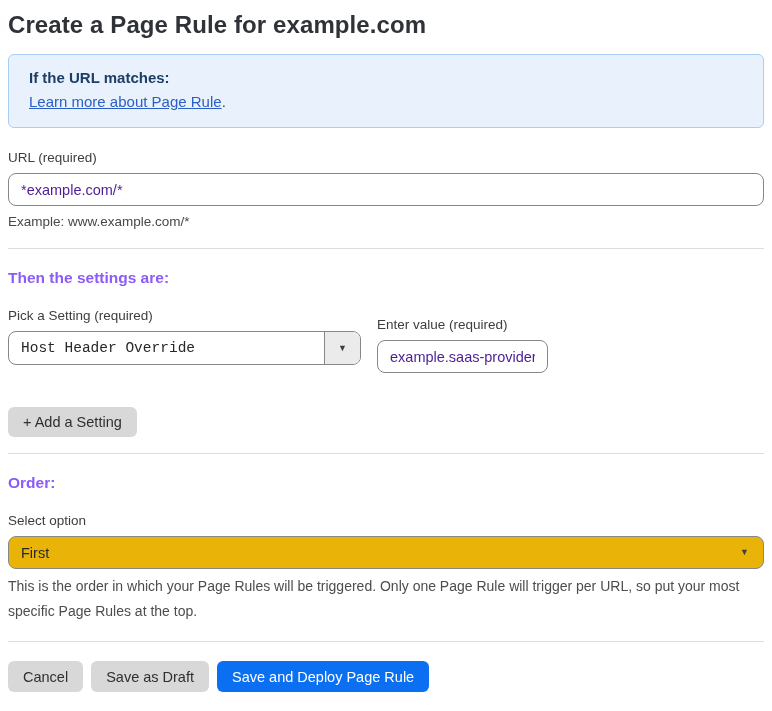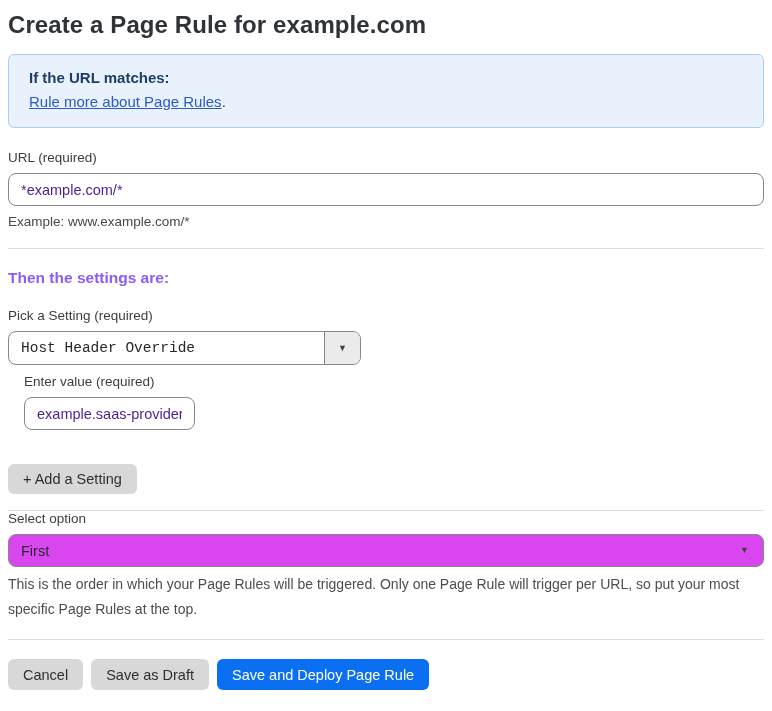--- a/index.html
+++ b/index.html
@@ -74,21 +74,21 @@
   }
 
   .section-heading {
     font-size: 15.5px;
     font-weight: 700;
     color: #8b5cf6;
     margin: 20px 0 21px 0;
   }
 
   
-  .settings-row { display: flex; align-items: flex-start; flex-direction: column; }
+  .settings-row { display: flex; align-items: flex-start; }
   .setting-col { width: 353px; }
   .value-col { margin-left: 16px; margin-top: 9px; width: 171px; }
 
   .select-box {
     display: flex;
     align-items: stretch;
     height: 34px;
     border: 1px solid #878787;
     border-radius: 8px;
     background: #fff;
@@ -138,21 +138,21 @@
   .add-setting-btn { margin-top: 34px; height: 30px; }
 
   
   .order-select {
     position: relative;
     display: flex;
     align-items: center;
     height: 33px;
     border: 1px solid #878787;
     border-radius: 8px;
-    background: #d946ef;
+    background: #eab308;
     cursor: pointer;
     padding: 0 14px 0 12px;
   }
   .order-select .select-value {
     flex: 1;
     font-size: 14.5px;
     color: #26282a;
   }
 
   .order-helper {
@@ -167,21 +167,21 @@
 </style>
 </head>
 <body>
 
 <div class="page">
 
   <h1 class="page-title">Create a Page Rule for example.com</h1>
 
   <div class="info-banner">
     <div class="banner-heading">If the URL matches:</div>
-    <div><a class="learn-more-link">Rule more about Page Rules</a><span>.</span></div>
+    <div><a class="learn-more-link">Learn more about Page Rule</a><span>.</span></div>
   </div>
 
   <div class="field">
     <label class="field-label">URL (required)</label>
     <input class="text-input" type="text" value="*example.com/*" style="">
     <div class="helper-text">Example: www.example.com/*</div>
   </div>
 
   <hr class="divider">
 
@@ -200,20 +200,21 @@
     <div class="value-col">
       <label class="field-label">Enter value (required)</label>
       <input class="text-input" type="text" value="example.saas-provider.com" style="">
     </div>
   </div>
 
   <button class="btn btn-gray add-setting-btn">+ Add a Setting</button>
 
   <hr class="divider" style="margin-top:16px;">
 
+  <h2 class="section-heading">Order:</h2>
 
   <label class="field-label">Select option</label>
   <div class="order-select">
     <span class="select-value">First</span>
     <span class="arrow-glyph">▼</span>
   </div>
   <div class="order-helper">This is the order in which your Page Rules will be triggered. Only one Page Rule will trigger per URL, so put your most specific Page Rules at the top.</div>
 
   <hr class="divider" style="margin-top:17px;">
 

